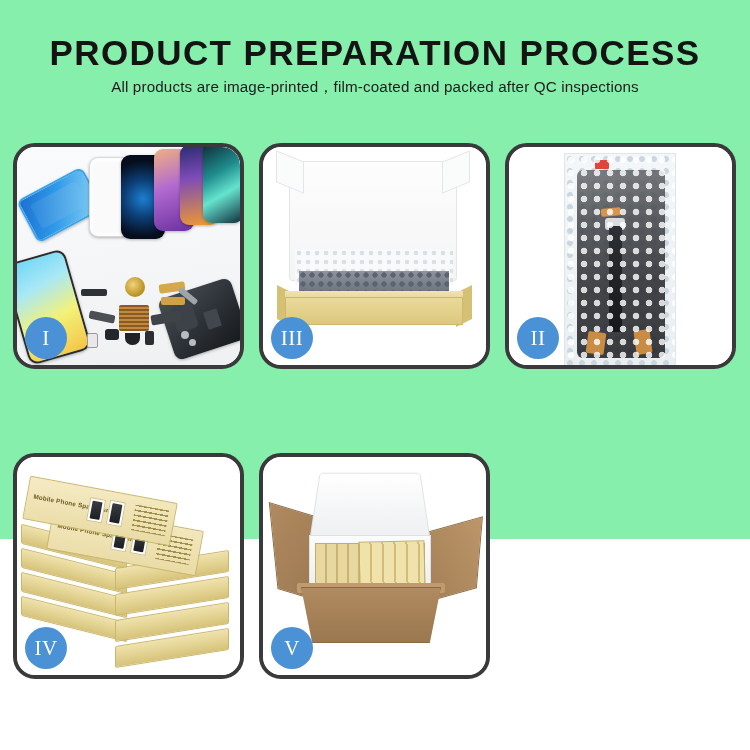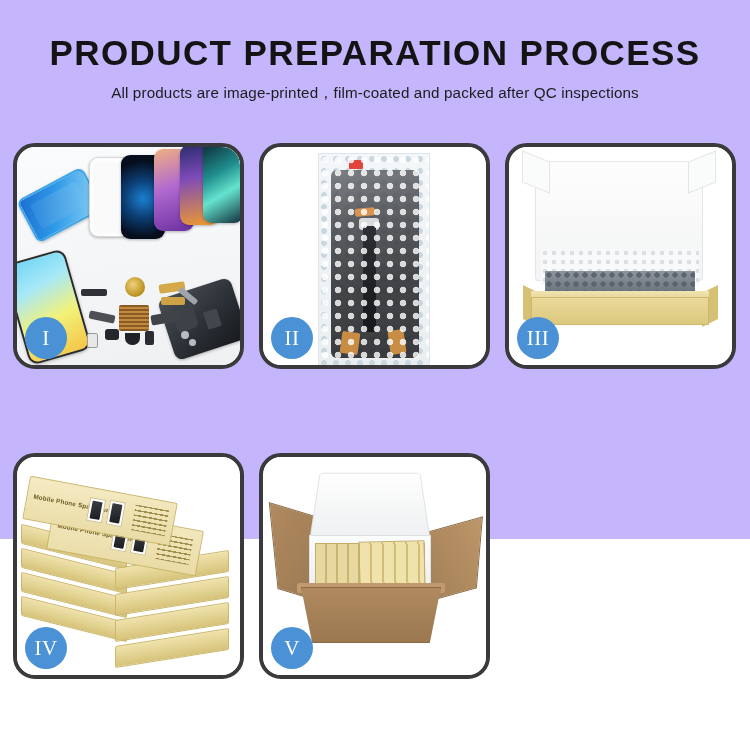--- a/index.html
+++ b/index.html
@@ -9,41 +9,41 @@
     height: 750px;
     background: #ffffff;
     font-family: "Liberation Sans", sans-serif;
     overflow: hidden;
   }
 
   .page {
     position: relative;
     width: 750px;
     height: 539px;
-    background: #c4b5fd;
+    background: #86efac;
   }
 
   
   .header {
     position: absolute;
     top: 32px;
     left: 0;
     width: 750px;
     text-align: center;
   }
   .title {
     font-size: 35px;
     font-weight: 700;
     letter-spacing: 1.4px;
     color: #141414;
     line-height: 42px;
     white-space: nowrap;
   }
   .subtitle {
-    margin-top: 9px;
+    margin-top: 3px;
     font-size: 15.2px;
     font-weight: 400;
     color: #1d1d1d;
     letter-spacing: 0.15px;
     white-space: nowrap;
   }
 
   
   .grid {
     position: absolute;
@@ -416,49 +416,49 @@
           <span class="pt pt-sim"></span>
           <span class="pt pt-scr1"></span>
           <span class="pt pt-scr2"></span>
           <span class="pt pt-tool"></span>
         </div>
       </div>
       <div class="badge">I</div>
     </div>
 
     <div class="panel">
+      <div class="panel-photo p3">
+        <div class="box3-lid"></div>
+        <div class="box3-foam"></div>
+        <div class="box3-fill"></div>
+        <div class="box3-sideL"></div>
+        <div class="box3-sideR"></div>
+        <div class="box3-rim"></div>
+        <div class="box3-front"></div>
+      </div>
+      <div class="badge">III</div>
+    </div>
+
+    <div class="panel">
       <div class="panel-photo p2">
         <div class="bubblewrap">
           <div class="lcd-inner"></div>
           <div class="lcd-label"></div>
           <div class="lcd-tape-a"></div>
           <div class="lcd-conn"></div>
           <div class="lcd-flex"></div>
           <div class="lcd-tape-b"></div>
           <div class="lcd-tape-c"></div>
           <div class="bubble-overlay"></div>
         </div>
       </div>
       <div class="badge">II</div>
     </div>
 
     <div class="panel">
-      <div class="panel-photo p3">
-        <div class="box3-lid"></div>
-        <div class="box3-foam"></div>
-        <div class="box3-fill"></div>
-        <div class="box3-sideL"></div>
-        <div class="box3-sideR"></div>
-        <div class="box3-rim"></div>
-        <div class="box3-front"></div>
-      </div>
-      <div class="badge">III</div>
-    </div>
-
-    <div class="panel">
       <div class="panel-photo p4">
         <div class="stack">
 
           <div class="gbox" style="left:2px;  top:62px;  width:106px; height:20px; transform:skewY(14deg);"></div>
           <div class="gbox" style="left:2px;  top:86px;  width:106px; height:20px; transform:skewY(14deg);"></div>
           <div class="gbox" style="left:2px;  top:110px; width:106px; height:20px; transform:skewY(14deg);"></div>
           <div class="gbox" style="left:2px;  top:134px; width:106px; height:20px; transform:skewY(14deg);"></div>
 
           <div class="gbox" style="left:96px; top:84px;  width:114px; height:22px; transform:skewY(-9deg);"></div>
           <div class="gbox" style="left:96px; top:110px; width:114px; height:22px; transform:skewY(-9deg);"></div>

